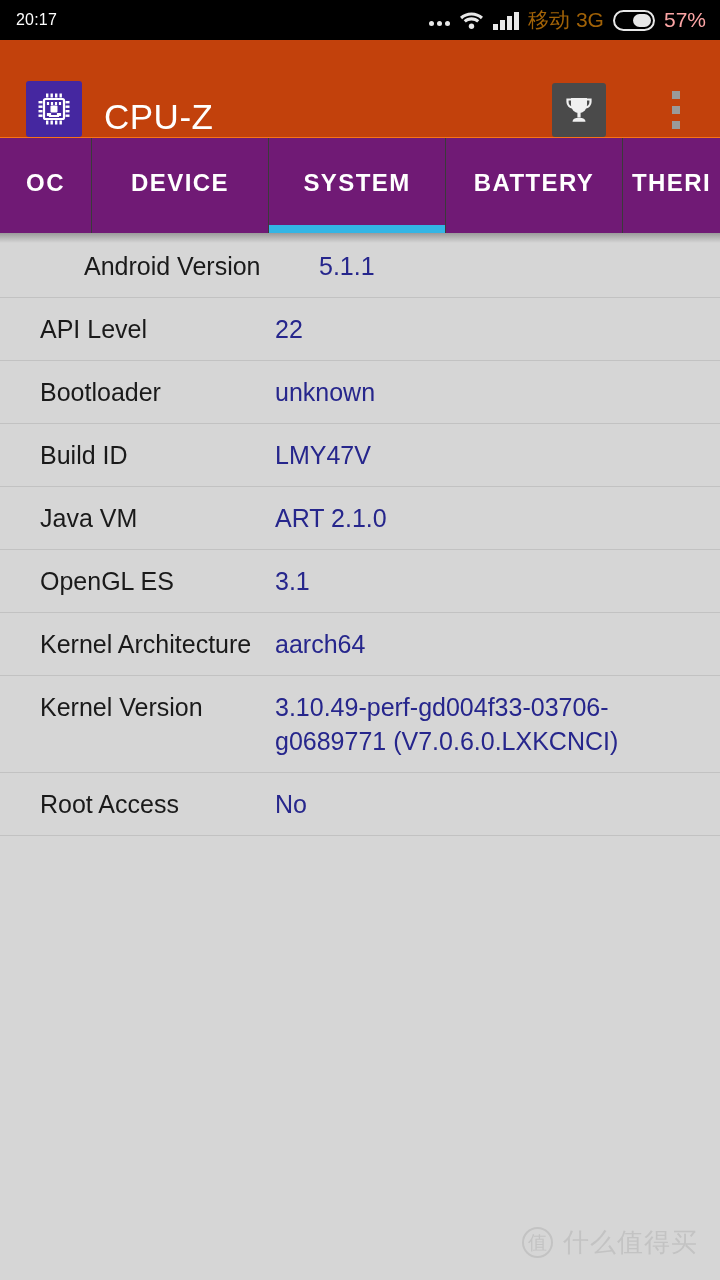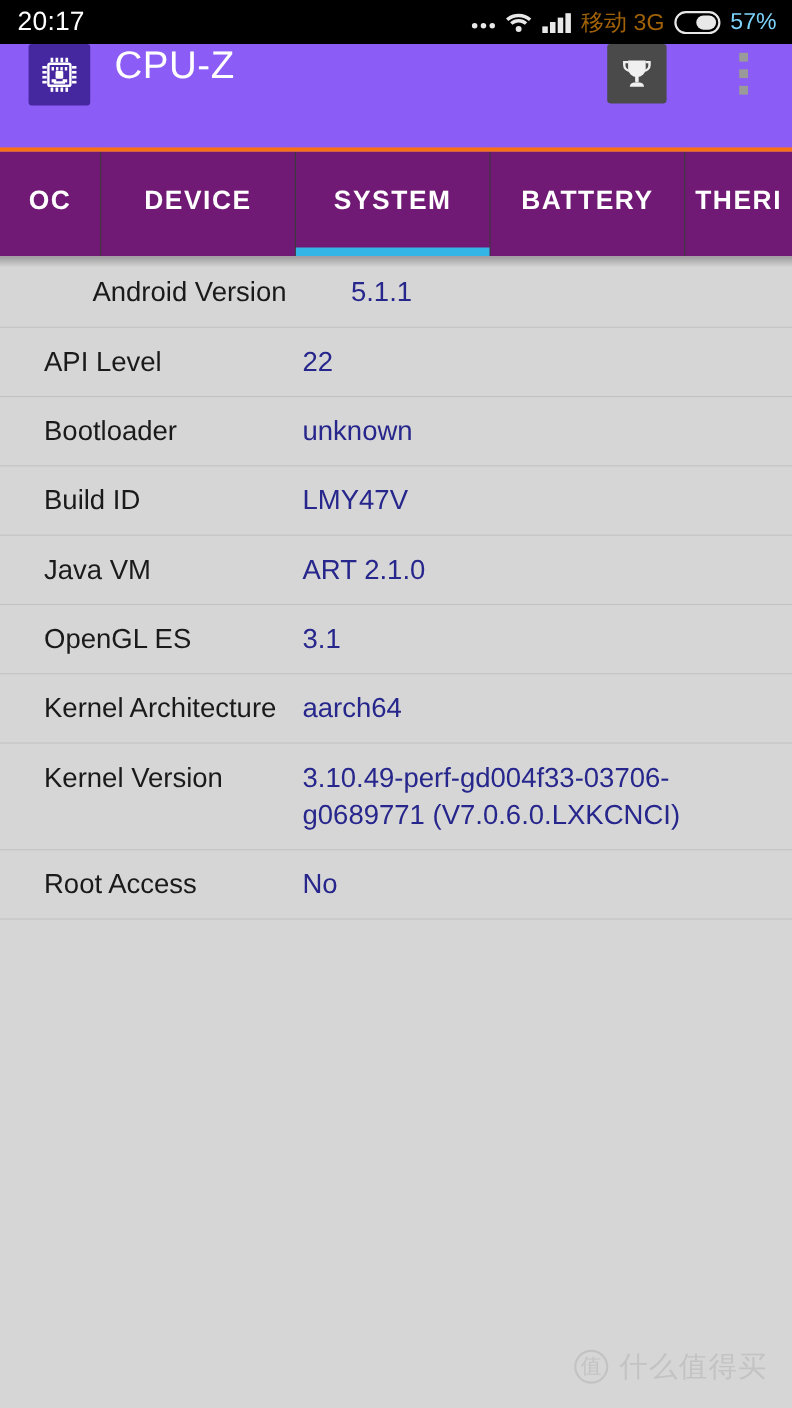--- a/index.html
+++ b/index.html
@@ -10,45 +10,45 @@
     overflow:hidden;
   }
   #screen { position:relative; width:720px; height:1280px; background:#d6d6d6; }
 
   
   .statusbar{
     height:40px; background:#000; color:#fff;
     display:flex; align-items:center; justify-content:space-between;
     padding:0 14px 0 16px;
   }
-  .sb-time{ font-size:24px; letter-spacing:.2px; color:#fff; }
+  .sb-time{ font-size:16px; letter-spacing:.2px; color:#fff; }
   .sb-right{ display:flex; align-items:center; gap:9px; }
   .sb-dots{ display:flex; align-items:flex-end; gap:3px; height:20px; padding-bottom:4px; }
   .sb-dots i{ width:5px; height:5px; border-radius:50%; background:#e8e8e8; display:block; }
   .wifi{ width:25px; height:20px; position:relative; }
   .signal{ display:flex; align-items:flex-end; gap:2px; height:20px; }
   .signal i{ width:5px; background:#e8e8e8; display:block; }
   .signal i:nth-child(1){ height:6px; }
   .signal i:nth-child(2){ height:10px; }
   .signal i:nth-child(3){ height:14px; }
   .signal i:nth-child(4){ height:18px; }
   .carrier{ font-size:21px; color:#a16207; white-space:nowrap; }
   .battery{
     width:42px; height:21px; border:2px solid #e8e8e8; border-radius:11px;
     position:relative; display:flex; align-items:center; justify-content:flex-end;
     padding:2px;
   }
   .battery .fill{ height:100%; width:52%; background:#e8e8e8; border-radius:7px; }
-  .batt-pct{ font-size:21px; color:#7dd3fc; }
+  .batt-pct{ font-size:21px; color:#fca5a5; }
 
   
   .appbar{
-    height:98px; background:#8b5cf6;
-    display:flex; align-items:flex-start; padding:0 18px 0 26px;
-    border-bottom:4px solid #f97316;
+    height:98px; background:#c2410c;
+    display:flex; align-items:flex-end; padding:0 18px 0 26px;
+    border-bottom:1px solid #f97316;
   }
   .app-icon{
     width:56px; height:56px; background:#4527a0; border-radius:3px;
     display:flex; align-items:center; justify-content:center; flex:0 0 auto;
   }
   .app-title{
     color:#fff; font-size:35px; margin-left:22px; letter-spacing:.5px; flex:1 1 auto;
     font-weight:400;
   }
   .trophy-btn{

